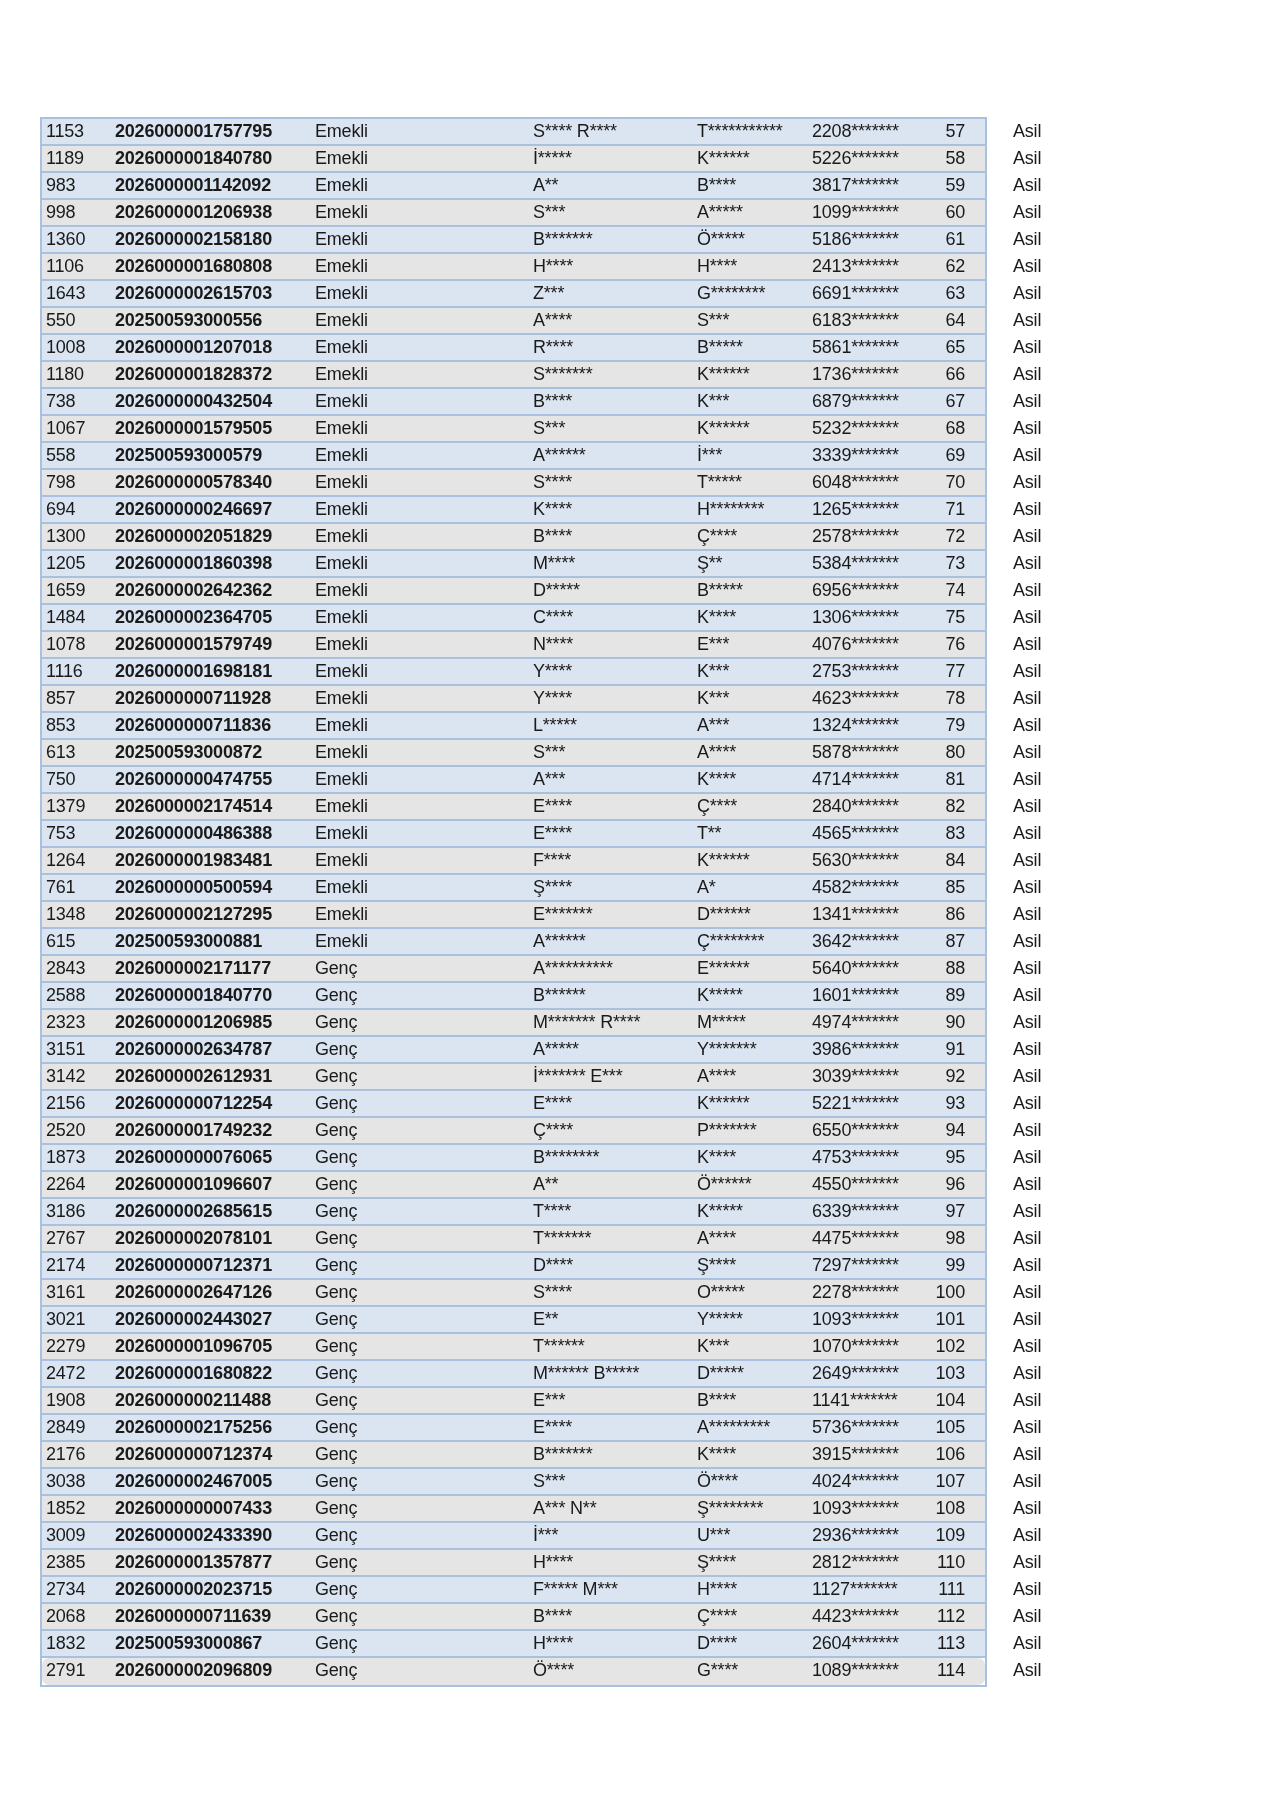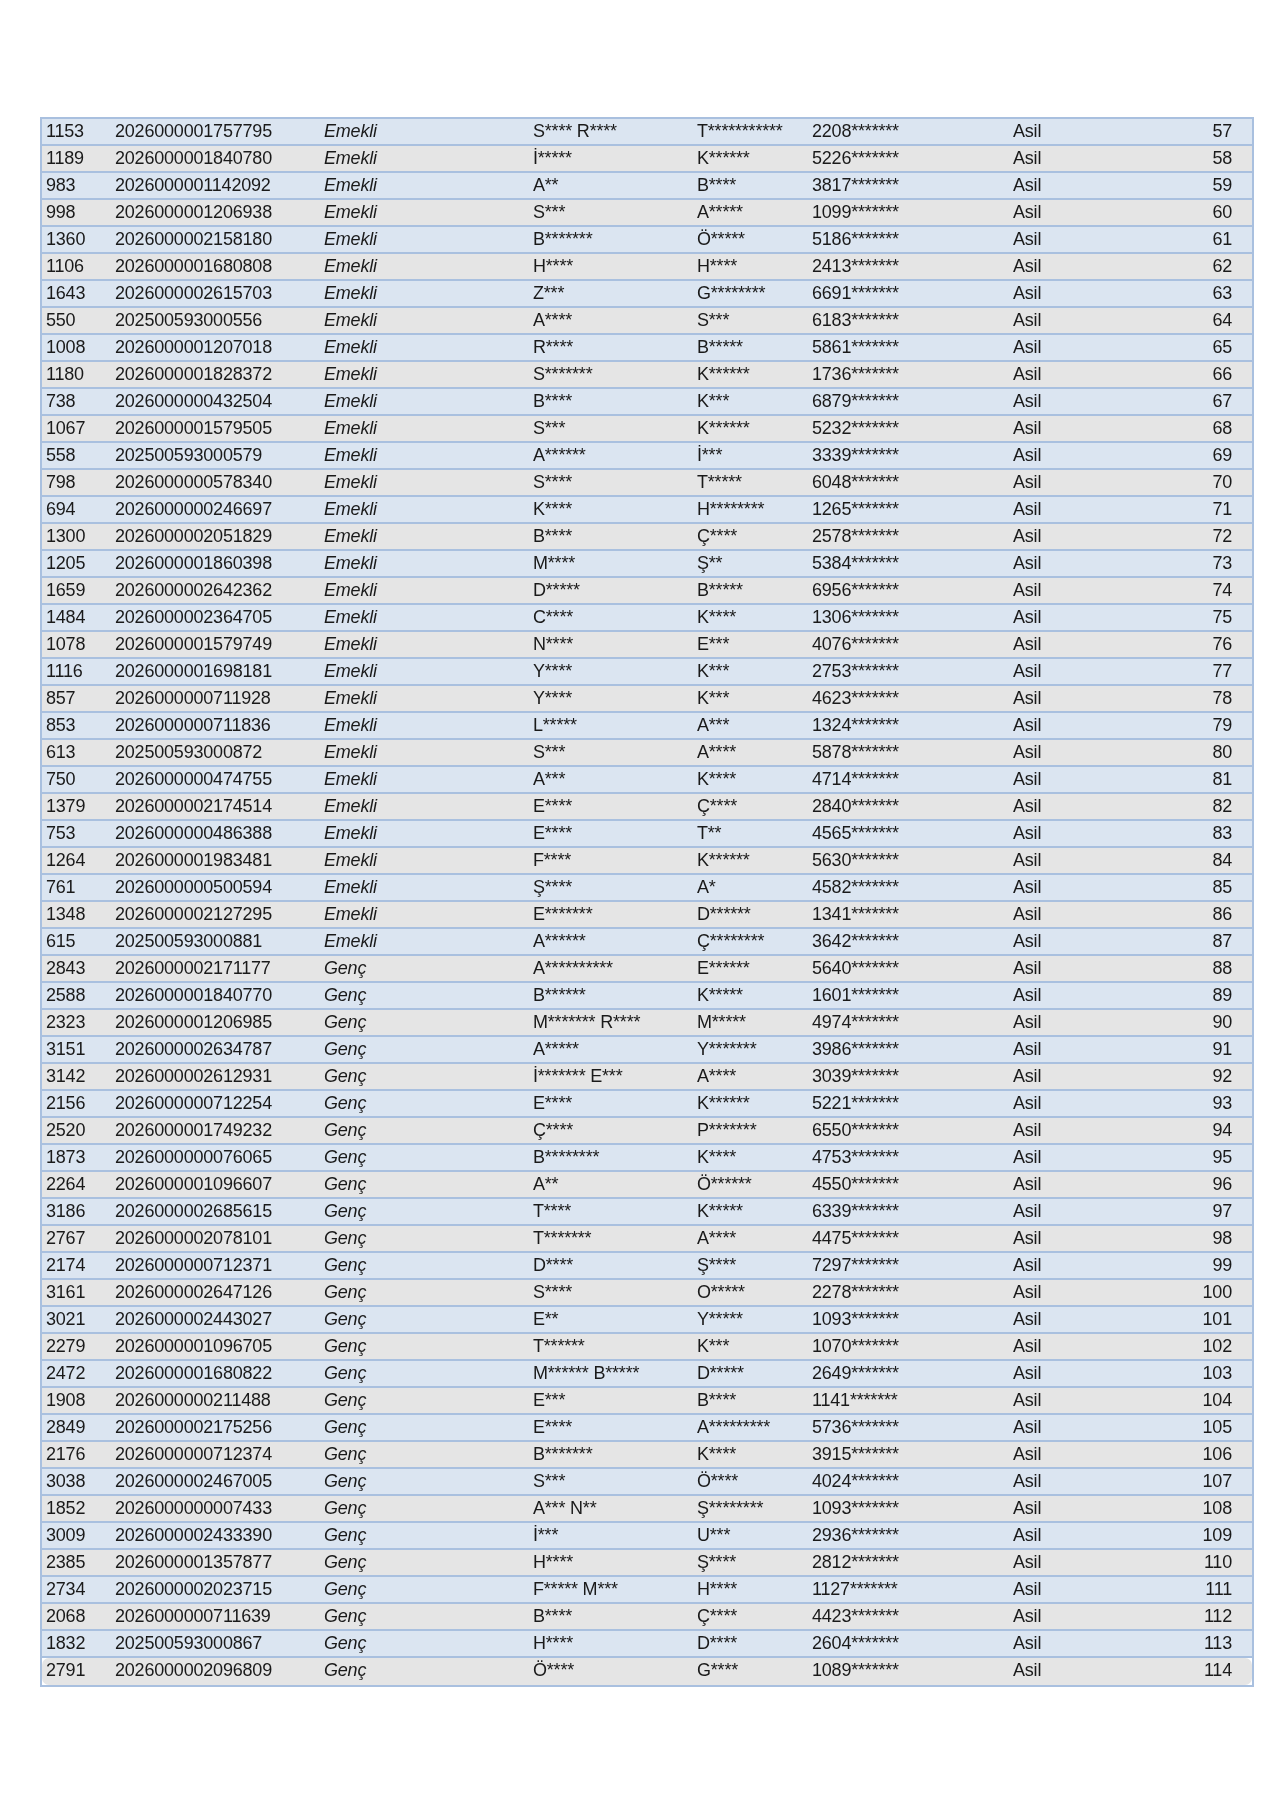--- a/index.html
+++ b/index.html
@@ -1,28 +1,28 @@
 <!DOCTYPE html>
 <html><head>
 <meta charset="utf-8">
 <style>
   html, body { margin: 0; padding: 0; background: #ffffff; }
   body { width: 1280px; height: 1810px; position: relative; overflow: hidden;
          font-family: "Liberation Sans", "DejaVu Sans", sans-serif; color: #1a1a1a; }
-  .table { position: absolute; left: 40px; top: 117px; width: 1214px;
+  .table { position: absolute; left: 40px; top: 117px; width: 947px;
            border: 2px solid #a9c0df; box-sizing: border-box; }
   .row { position: relative; height: 27px; border-bottom: 2px solid #a9c0df; box-sizing: border-box;
          font-size: 18px; line-height: 25px; }
   .row:last-child { border-bottom: none; border-radius: 7px; }
   .row.odd { background: #dbe5f1; }
   .row.even { background: #e5e5e5; }
   .cell { position: absolute; top: 0; white-space: nowrap; letter-spacing: -0.2px; }
   .c-id { left: 4px; }
-  .c-no { left: 73px; }
-  .c-type { left: 282px; font-style: italic; }
+  .c-no { left: 73px; font-weight: bold; }
+  .c-type { left: 273px; }
   .c-name { left: 491px; }
   .c-surname { left: 655px; }
   .c-tc { left: 770px; }
   .c-status { left: 954px; margin-left: 17px; }
   .c-rank { right: 20px; text-align: center; }
 </style>
 </head>
 <body>
 
 <div class="table" id="tbl">

